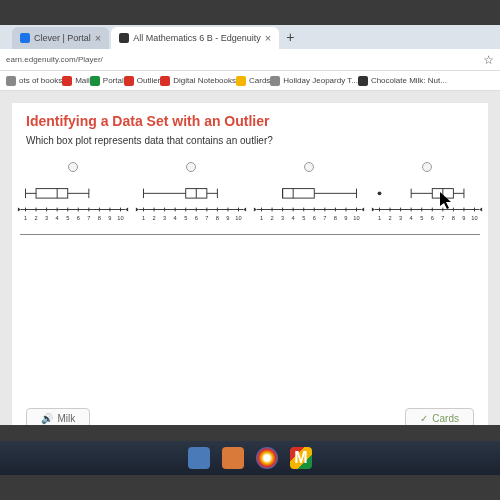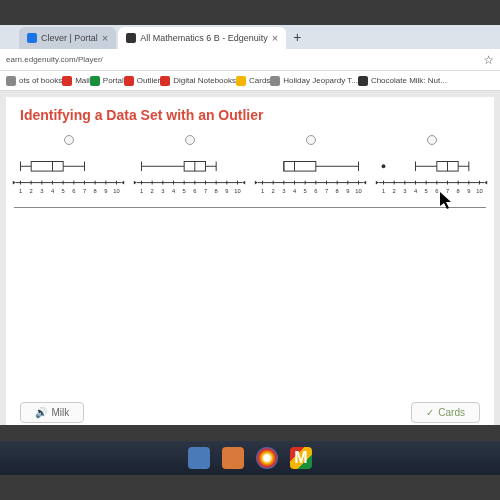--- a/index.html
+++ b/index.html
@@ -1,31 +1,31 @@
 <!DOCTYPE html>
 <html><head>
 <meta charset="utf-8">
 <style>
 *{margin:0;padding:0;box-sizing:border-box;font-family:Arial,sans-serif}
 body{background:#3a3a3a;width:500px;height:500px;overflow:hidden;position:relative}
 .screen{position:absolute;top:25px;left:0;width:500px;height:400px;background:#fff;display:flex;flex-direction:column}
-.tabbar{height:24px;background:#dde3ea;display:flex;align-items:center;font-size:9px;color:#444;padding:0 19px;gap:2px}
+.tabbar{height:24px;background:#dde3ea;display:flex;align-items:center;font-size:9px;color:#444;padding:0 12px;gap:2px}
 .tab{background:#fff;padding:4px 8px;border-radius:6px 6px 0 0;display:flex;align-items:center;gap:4px;height:22px;margin-top:2px}
 .tab.inactive{background:#c8d0db}
 .tab-icon{width:10px;height:10px;border-radius:2px}
 .tab-close{color:#666;font-size:11px}
 .newtab{width:18px;text-align:center;color:#444;font-size:14px}
 .urlbar{height:22px;background:#fff;display:flex;align-items:center;padding:0 6px;font-size:8px;color:#555;border-bottom:1px solid #ddd}
 .url-txt{flex:1}
 .star{font-size:12px;color:#555}
 .bmbar{height:20px;background:#fff;display:flex;align-items:center;padding:0 6px;font-size:8px;color:#444;border-bottom:1px solid #ddd}
 .bm{display:flex;align-items:center;gap:3px;white-space:nowrap}
 .bm-ico{width:10px;height:10px;border-radius:2px}
 .content{flex:1;background:#e8e8e8;padding:0;overflow:hidden;position:relative}
-.card{background:#fff;margin:6px;height:100%;display:flex;flex-direction:column}
+.card{background:#fff;margin:12px;height:100%;display:flex;flex-direction:column}
 .qtitle{color:#d94a3a;font-weight:bold;font-size:14px;padding:10px 14px 6px}
 .qtext{font-size:10px;color:#333;padding:0 14px 10px}
 .options{display:flex;padding:6px 4px;gap:4px;justify-content:space-between}
 .opt{flex:1;display:flex;flex-direction:column;align-items:center;gap:4px}
 .radio{width:10px;height:10px;border:1px solid #999;border-radius:50%;background:#f5f5f5}
 .plot{width:100%;height:48px}
 .divider{height:1px;background:#888;margin:4px 8px}
 .footer{margin-top:auto;display:flex;justify-content:space-between;padding:8px 14px}
 .btn{border:1px solid #ccc;border-radius:4px;padding:4px 14px;font-size:10px;color:#666;background:#fafafa;display:flex;align-items:center;gap:4px}
 .btn.done{color:#7a9a5e}
@@ -90,20 +90,21 @@
       </div>
     <div class="bm">
         <div class="bm-ico" style="background:#333"></div>
         <span>Chocolate Milk: Nut...</span>
       </div>
   </div>
 
   <div class="content">
     <div class="card">
       <div class="qtitle">Identifying a Data Set with an Outlier</div>
+      <div class="qtext">Which box plot represents data that contains an outlier?</div>
 
       <div class="options">
         <div class="opt">
           <div class="radio"></div>
           <svg class="plot" viewBox="0 0 120 50" id="bp0">
               <line x1="5" y1="35" x2="115" y2="35" stroke="#333" stroke-width="1"></line>
               <path d="M5 35 L2 33 L2 37 Z" fill="#333"></path>
               <path d="M115 35 L118 33 L118 37 Z" fill="#333"></path>
               <line x1="10" y1="33" x2="10" y2="37" stroke="#333"></line>
               <text x="10" y="46" class="ticklbl">1</text>

